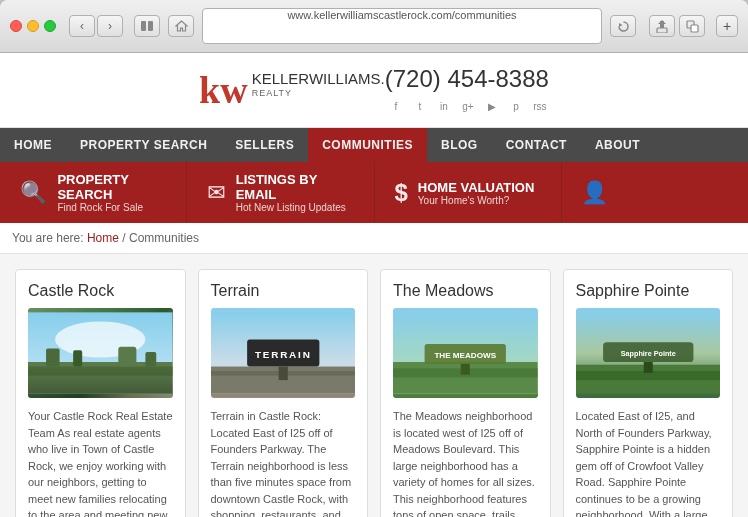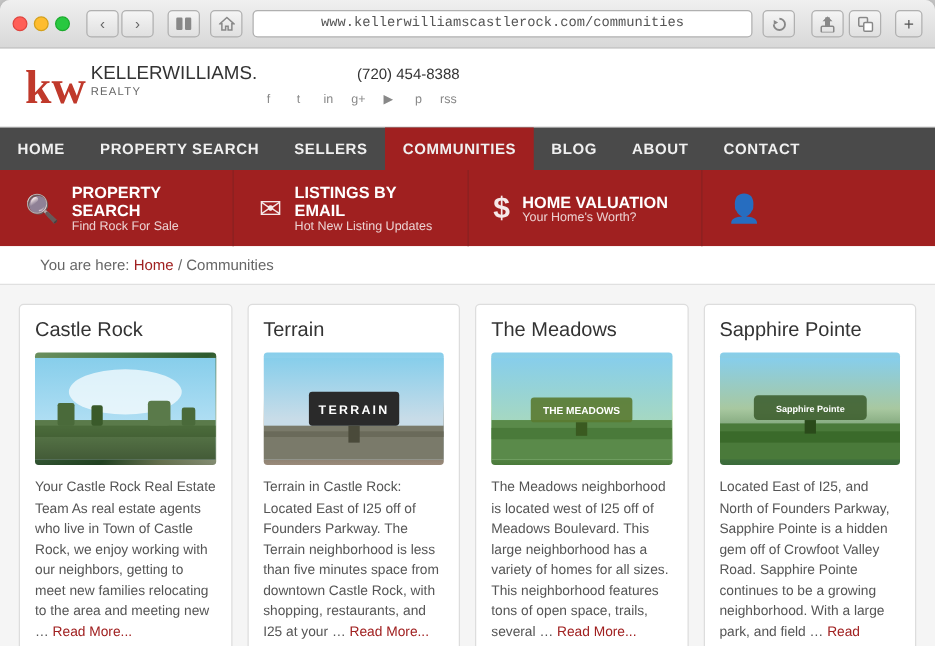--- a/index.html
+++ b/index.html
@@ -24,61 +24,61 @@
     }
     .browser-dots { display: flex; gap: 5px; }
     .dot { width: 12px; height: 12px; border-radius: 50%; }
     .dot-red { background: #ff5f57; border: 1px solid #e0443e; }
     .dot-yellow { background: #febc2e; border: 1px solid #d4a01a; }
     .dot-green { background: #28c840; border: 1px solid #1aab2c; }
     .browser-nav { display: flex; gap: 2px; margin-left: 5px; }
     .nav-btn { background: linear-gradient(to bottom, #f5f5f5, #e0e0e0); border: 1px solid #b0b0b0; border-radius: 4px; width: 26px; height: 22px; display: flex; align-items: center; justify-content: center; cursor: pointer; font-size: 12px; color: #666; }
     .reader-btn { background: linear-gradient(to bottom, #f5f5f5, #e0e0e0); border: 1px solid #b0b0b0; border-radius: 4px; width: 26px; height: 22px; display: flex; align-items: center; justify-content: center; cursor: pointer; margin-left: 3px; }
     .home-btn { background: linear-gradient(to bottom, #f5f5f5, #e0e0e0); border: 1px solid #b0b0b0; border-radius: 4px; width: 26px; height: 22px; display: flex; align-items: center; justify-content: center; cursor: pointer; }
-    .address-bar { flex: 1; background: white; border: 1px solid #b0b0b0; border-radius: 4px; height: 22px; display: flex; align-items: center; justify-content: center; font-size: 11px; color: #555; padding: 0 8px; font-family: Liberation Mono, monospace; }
+    .address-bar { flex: 1; background: white; border: 1px solid #b0b0b0; border-radius: 4px; height: 36px; display: flex; justify-content: center; font-size: 11px; color: #555; padding: 0 8px; }
     .refresh-btn { background: linear-gradient(to bottom, #f5f5f5, #e0e0e0); border: 1px solid #b0b0b0; border-radius: 4px; width: 26px; height: 22px; display: flex; align-items: center; justify-content: center; cursor: pointer; }
     .browser-actions { display: flex; gap: 4px; margin-left: 5px; }
     .action-btn { background: linear-gradient(to bottom, #f5f5f5, #e0e0e0); border: 1px solid #b0b0b0; border-radius: 4px; width: 26px; height: 22px; display: flex; align-items: center; justify-content: center; cursor: pointer; font-size: 11px; color: #555; }
     .new-tab-btn { background: linear-gradient(to bottom, #f5f5f5, #e0e0e0); border: 1px solid #b0b0b0; border-radius: 4px; width: 22px; height: 22px; display: flex; align-items: center; justify-content: center; cursor: pointer; font-size: 14px; color: #555; margin-left: 3px; }
 
     
     .website { background: white; }
     
     
-    .site-header { background: white; padding: 12px 20px; display: flex; align-items: center; justify-content: flex-start; border-bottom: 1px solid #e0e0e0; }
+    .site-header { background: white; padding: 12px 20px; display: flex; align-items: center; justify-content: center; border-bottom: 1px solid #e0e0e0; }
     .logo-area { display: flex; align-items: center; gap: 8px; }
     .kw-logo { display: flex; align-items: flex-start; }
     .kw-letters { font-size: 38px; font-weight: bold; color: #c0392b; line-height: 1; font-family: Georgia, serif; }
     .kw-text-area { margin-left: 4px; }
     .keller-williams { font-size: 15px; font-weight: bold; color: #333; letter-spacing: 0; line-height: 1.1; }
     .keller-williams span { font-weight: normal; }
     .realty-text { font-size: 9px; color: #666; letter-spacing: 1px; text-transform: uppercase; }
     
     .header-right { text-align: right; }
-    .phone-number { font-size: 12px; color: #333; font-weight: normal; }
+    .phone-number { font-size: 24px; color: #333; font-weight: normal; }
     .social-icons { display: flex; gap: 6px; justify-content: flex-end; margin-top: 4px; }
     .social-icon { width: 18px; height: 18px; border-radius: 3px; display: flex; align-items: center; justify-content: center; font-size: 10px; color: #888; cursor: pointer; }
 
     
     .main-nav { background: #4a4a4a; display: flex; align-items: center; }
     .main-nav a { color: #f0f0f0; text-decoration: none; padding: 10px 14px; font-size: 12px; font-weight: bold; display: block; text-transform: uppercase; letter-spacing: 0.5px; }
     .main-nav a:hover, .main-nav a.active { background: #333; }
     .main-nav a.active { background: #a02020; }
 
     
     .action-bar { background: #a02020; display: flex; align-items: stretch; }
     .action-item { display: flex; align-items: center; gap: 10px; padding: 10px 20px; flex: 1; border-right: 1px solid #882020; cursor: pointer; }
     .action-item:last-child { border-right: none; }
     .action-icon { color: white; font-size: 22px; opacity: 0.9; }
     .action-text { }
     .action-title { color: white; font-size: 13px; font-weight: bold; text-transform: uppercase; }
     .action-subtitle { color: rgba(255,255,255,0.8); font-size: 10px; }
 
     
-    .breadcrumb-bar { padding: 8px 32px; border-bottom: 1px solid #e0e0e0; background: white; font-size: 12px; color: #666; }
+    .breadcrumb-bar { padding: 8px 12px; border-bottom: 1px solid #e0e0e0; background: white; font-size: 12px; color: #666; }
     .breadcrumb-bar a { color: #a02020; text-decoration: none; }
 
     
     .communities-section { padding: 15px; background: #f5f5f5; }
     .communities-grid { display: grid; grid-template-columns: repeat(4, 1fr); gap: 12px; }
     .community-card { background: white; border: 1px solid #ddd; border-radius: 4px; padding: 12px; }
     .community-card h3 { font-size: 16px; color: #333; margin-bottom: 8px; font-weight: normal; }
     .community-img { width: 100%; height: 90px; background: #888; border-radius: 3px; margin-bottom: 10px; overflow: hidden; }
     .community-desc { font-size: 11px; color: #555; line-height: 1.5; }
     .read-more { color: #a02020; text-decoration: none; font-size: 11px; cursor: pointer; }
@@ -189,22 +189,22 @@
         </div>
       </div>
     </div>
 
     <div class="main-nav">
       <a href="#">HOME</a>
       <a href="#">PROPERTY SEARCH</a>
       <a href="#">SELLERS</a>
       <a href="#" class="active">COMMUNITIES</a>
       <a href="#">BLOG</a>
+      <a href="#">CONTACT</a>
       <a href="#">ABOUT</a>
-      <a href="#">CONTACT</a>
     </div>
 
     <div class="action-bar">
       <div class="action-item">
         <div class="action-icon">🔍</div>
         <div class="action-text">
           <div class="action-title">PROPERTY SEARCH</div>
           <div class="action-subtitle">Find Rock For Sale</div>
         </div>
       </div>

